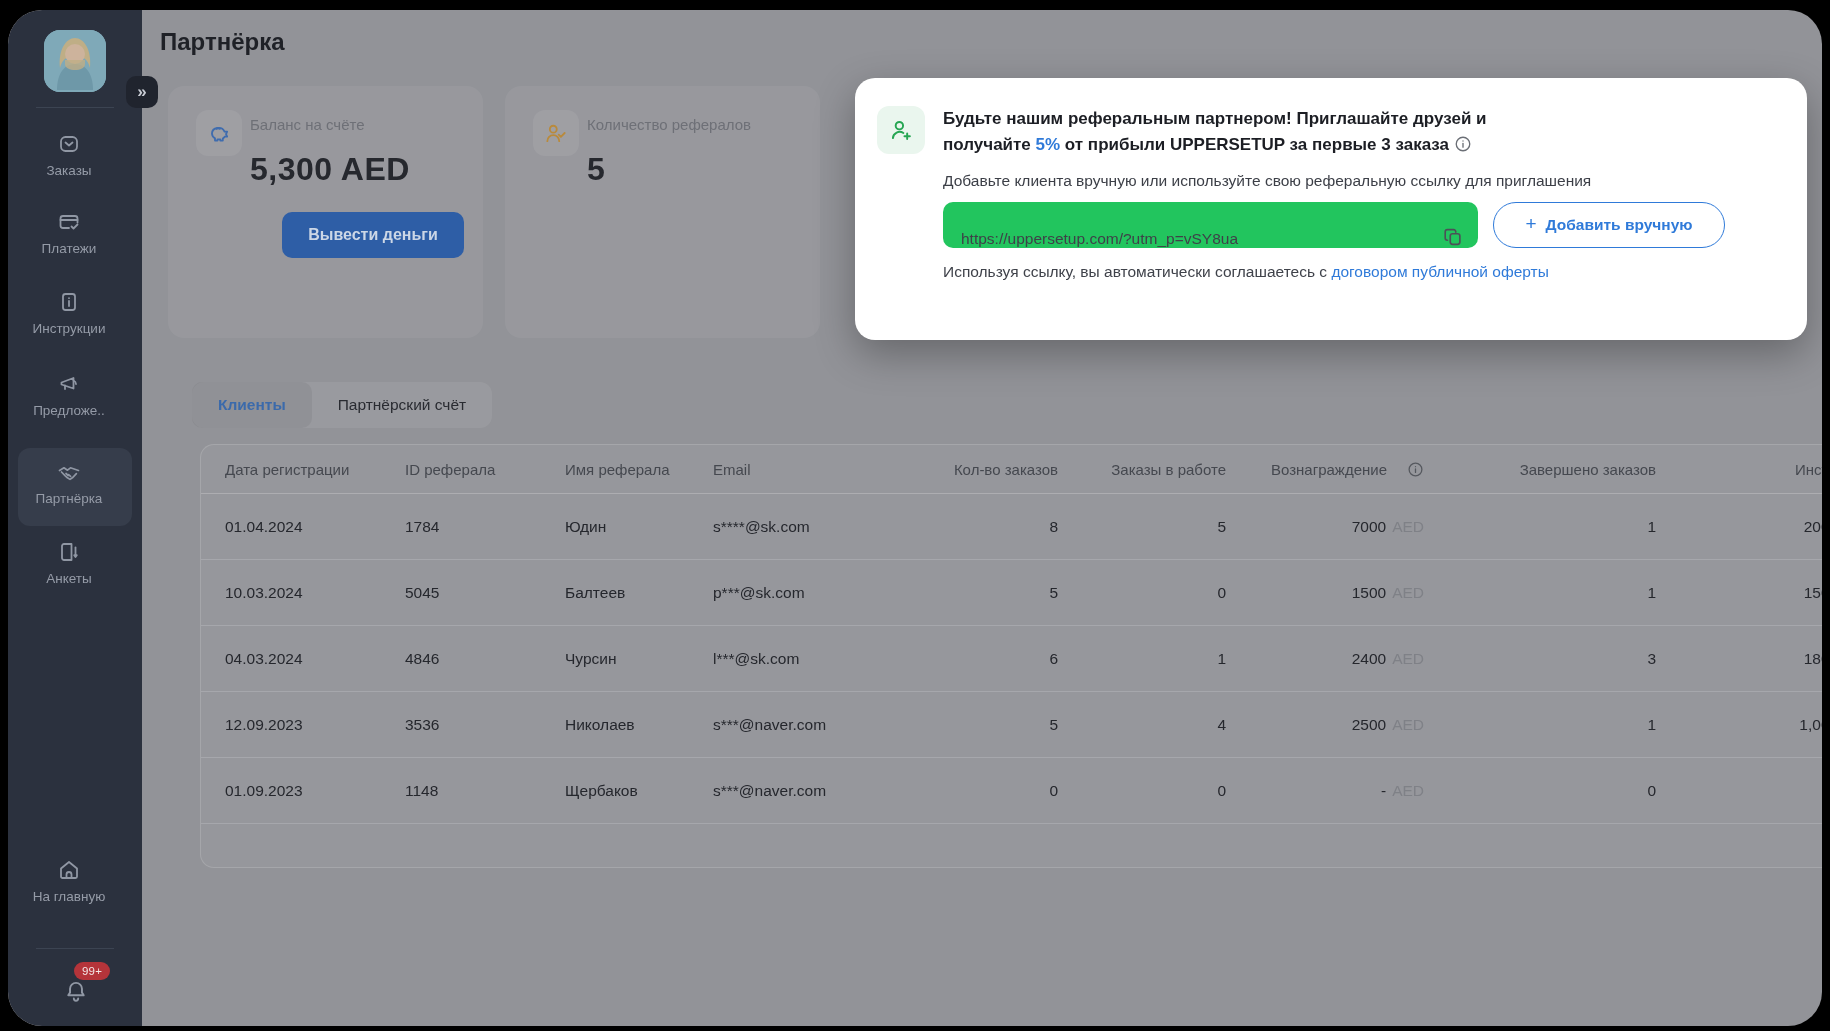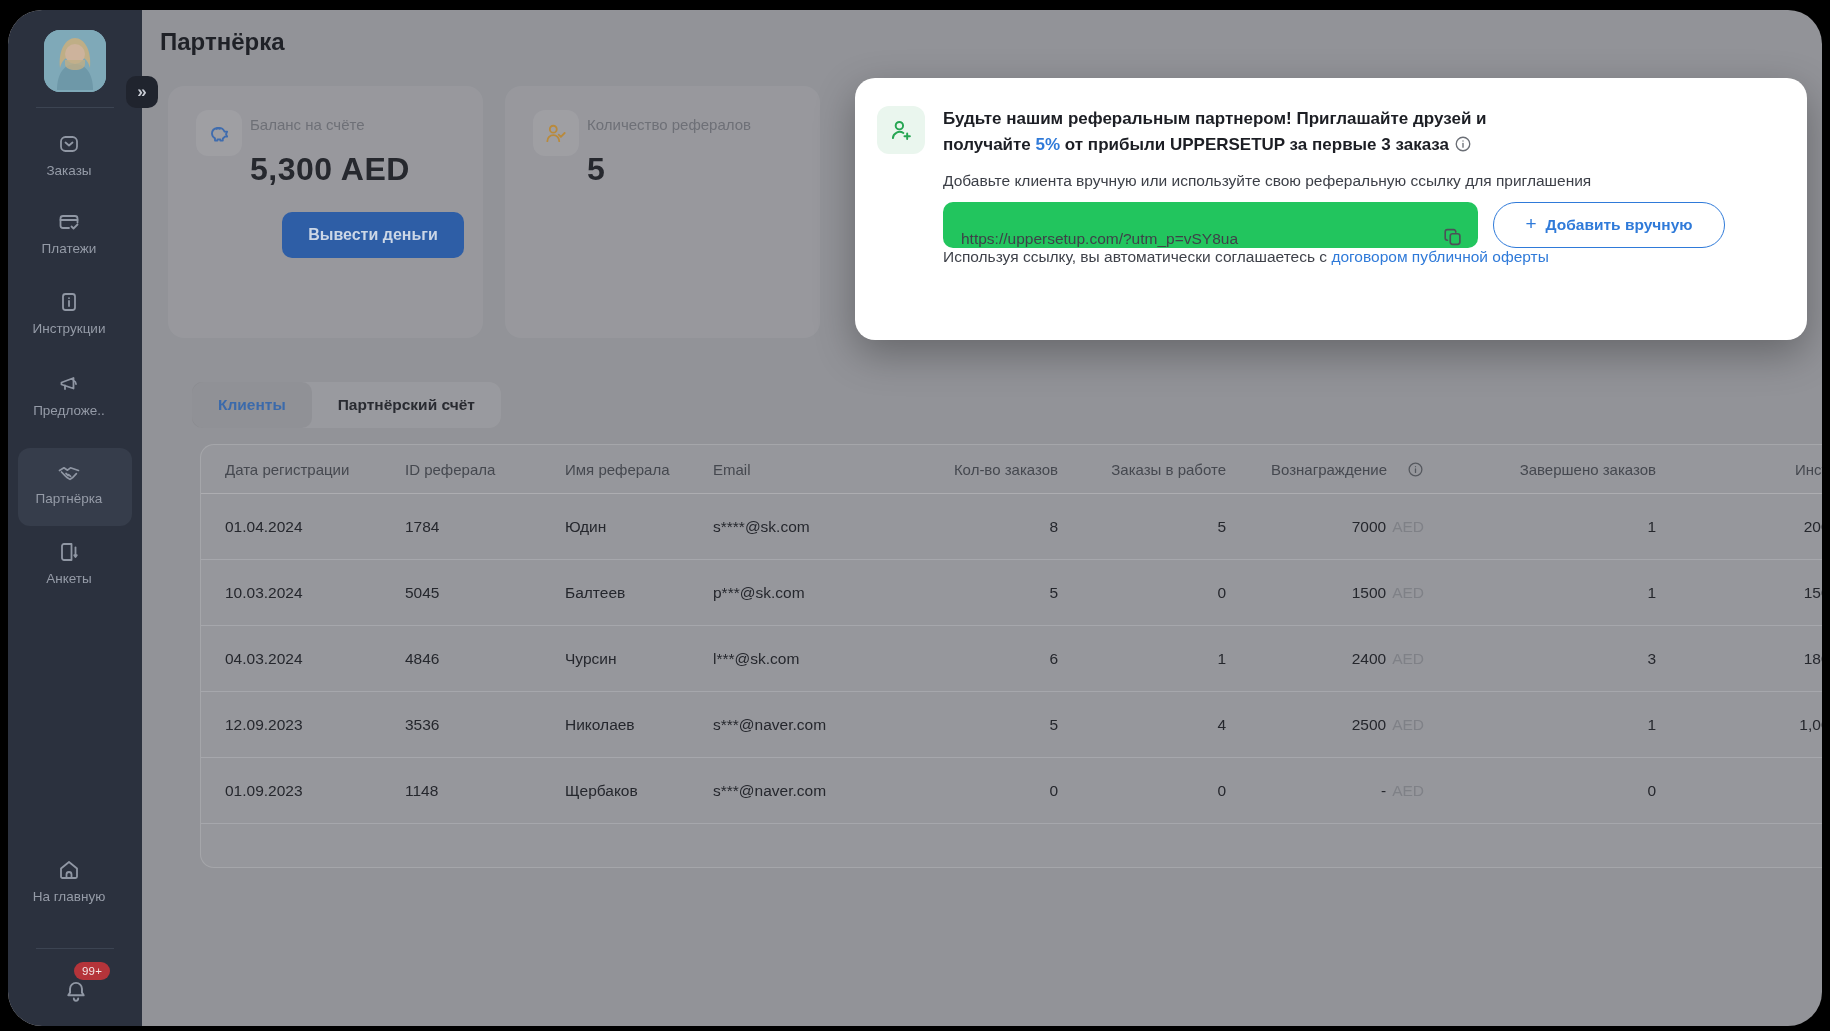--- a/index.html
+++ b/index.html
@@ -80,28 +80,28 @@
     display:flex;align-items:flex-end;padding:0 14px 0 18px;box-sizing:border-box;
   }
   .link-text{flex:1;font-size:15.5px;color:#3e4148;}
   .copy-btn{width:22px;height:22px;color:#4c5057;}
   .add-btn{
     width:232px;height:46px;border-radius:23px;background:#fff;border:1.6px solid #2f7ad9;
     color:#2f7ad9;font-size:15.5px;font-weight:600;display:flex;align-items:center;
     justify-content:center;gap:9px;box-sizing:border-box;
   }
   .add-btn .plus{font-size:19px;font-weight:500;margin-top:-2px;}
-  .legal{margin-top:0;font-size:15.5px;color:#3f424a;}
+  .legal{margin-top:15px;font-size:15.5px;color:#3f424a;}
   .legal a{color:#2f7ad9;text-decoration:none;}
   
   .tabs{
     position:absolute;left:184px;top:372px;height:46px;display:inline-flex;
     background:rgba(255,255,255,.07);border-radius:12px;align-items:stretch;
   }
-  .tab{display:flex;align-items:center;justify-content:center;font-size:15.5px;padding:0 26px;border-radius:10px;font-weight:bold;}
+  .tab{display:flex;align-items:center;justify-content:center;font-size:15.5px;padding:0 26px;border-radius:10px;}
   .tab.active{background:rgba(0,0,0,.055);color:#3b6aab;font-weight:600;}
   .tab.inactive{color:#292b31;}
   
   .table-card{
     position:absolute;left:184px;top:434px;width:1701px;height:424px;border-radius:14px;
     background:rgba(255,255,255,.045);border:1px solid rgba(255,255,255,.14);box-sizing:border-box;margin-left:8px;
   }
   .grid-row{
     display:grid;
     grid-template-columns:180px 160px 148px 215px 130px 168px 198px 232px 1fr;

